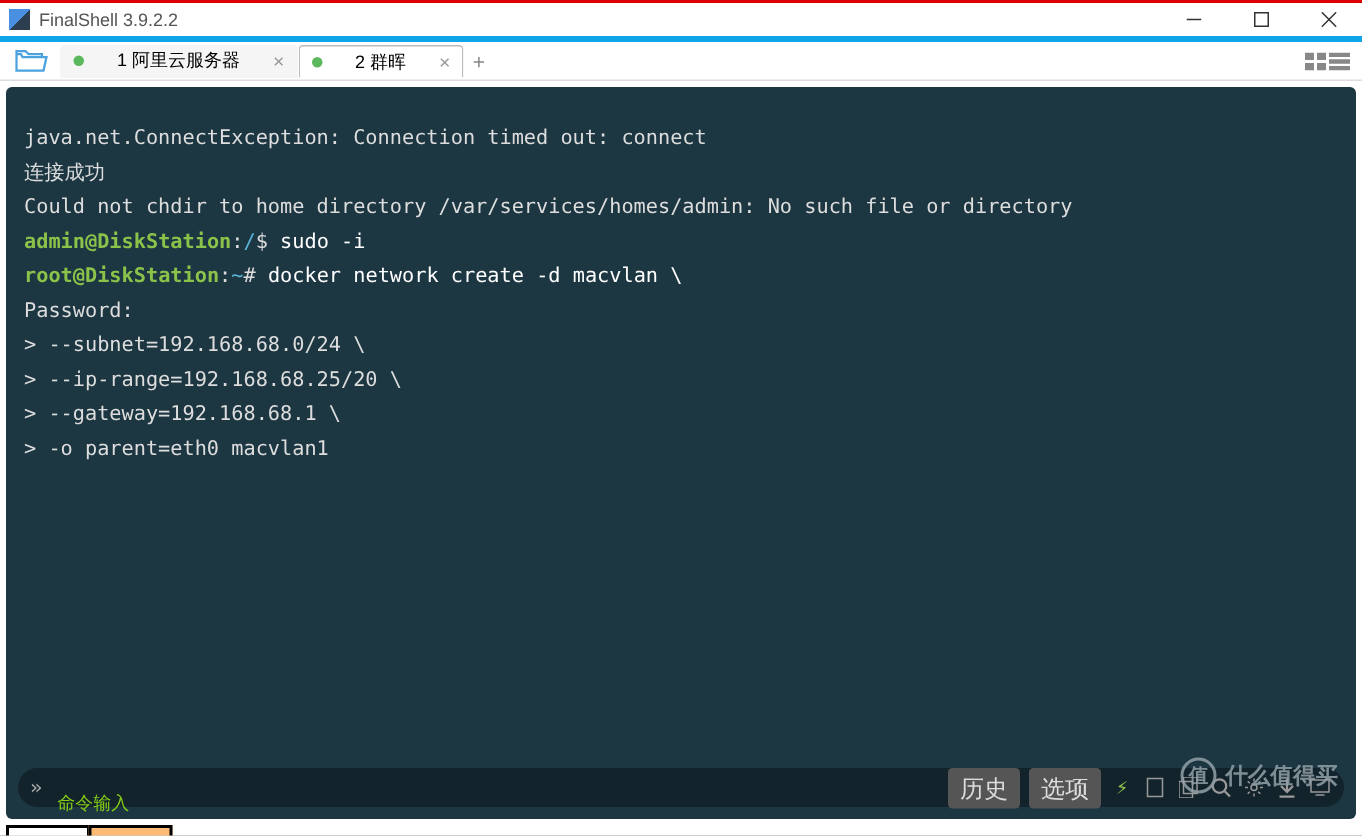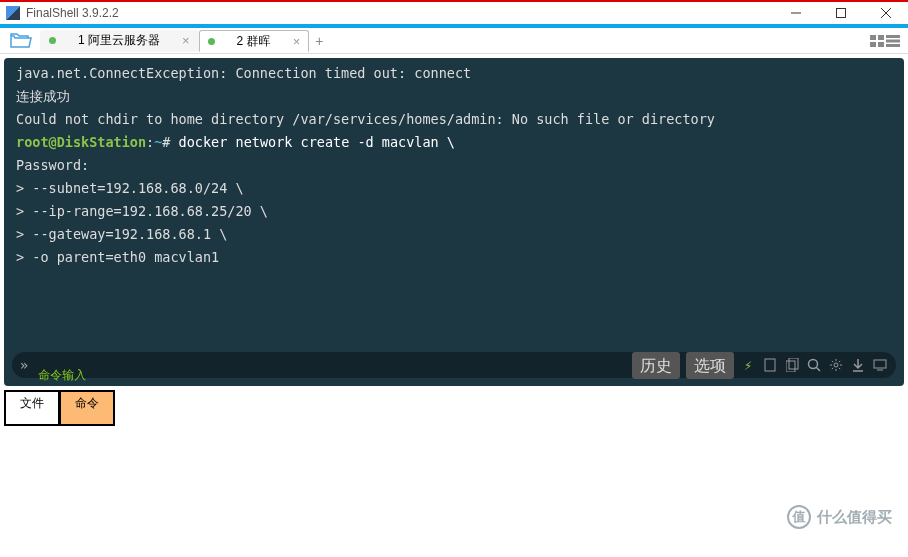--- a/index.html
+++ b/index.html
@@ -14,21 +14,21 @@
 .folder-icon { width: 30px; height: 22px; display: flex; align-items: center; justify-content: center; margin-right: 4px; cursor: pointer; }
 .tab { height: 22px; display: flex; align-items: center; padding: 0 8px; border: 1px solid transparent; border-radius: 3px 3px 0 0; gap: 22px; cursor: pointer; }
 .tab.inactive { background: #f5f5f5; }
 .tab.active { border: 1px solid #bbb; border-bottom-color: #fff; background: #fff; margin-bottom: -1px; }
 .dot { width: 7px; height: 7px; border-radius: 50%; }
 .dot.green { background: #5cb85c; }
 .tab-close { color: #999; cursor: pointer; font-size: 13px; }
 .tab-add { width: 20px; text-align: center; color: #888; cursor: pointer; font-size: 14px; }
 .view-icons { margin-left: auto; margin-right: 8px; display: flex; gap: 2px; }
 .view-icons div { width: 14px; height: 12px; color: #888; cursor: pointer; }
-.terminal { background: #1c3642; color: #ddd; padding: 4px 12px; font-family: Consolas, monospace; font-size: 13.5px; line-height: 23px; height: 328px; border-radius: 4px; margin: 4px; position: relative; }
+.terminal { background: #1c3642; color: #ddd; padding: 23px 12px; font-family: Consolas, monospace; font-size: 13.5px; line-height: 23px; height: 488px; border-radius: 4px; margin: 4px; position: relative; }
 .term-line { white-space: pre; }
 .user-admin { color: #8bc34a; font-weight: bold; }
 .at { color: #8bc34a; font-weight: bold; }
 .host { color: #8bc34a; font-weight: bold; }
 .path { color: #5bb3d8; }
 .cmd-input { color: #fff; }
 .bottom-bar { position: absolute; bottom: 8px; left: 8px; right: 8px; height: 26px; background: rgba(0,0,0,0.35); border-radius: 13px; display: flex; align-items: center; padding: 0 8px; gap: 6px; }
 .cmd-text { flex: 1; color: #84cc16; font-size: 12px; padding-left: 4px; margin-top: 20px; }
 .pill { background: #555; color: #ddd; padding: 2px 8px; border-radius: 3px; font-size: 16px; cursor: pointer; }
 .icon-btn { width: 16px; color: #999; cursor: pointer; display: flex; align-items: center; justify-content: center; }
@@ -96,20 +96,21 @@
           <rect x="0" y="9" width="14" height="3" fill="currentColor"></rect>
         </svg></div>
   </div>
 </div>
 
 <div class="terminal">
   <div id="term-content">
       <div class="term-line">java.net.ConnectException: Connection timed out: connect</div>
       <div class="term-line">连接成功</div>
       <div class="term-line">Could not chdir to home directory /var/services/homes/admin: No such file or directory</div>
+      <div class="term-line"><span class="user-admin">admin</span><span class="at">@</span><span class="host">DiskStation</span><span style="color:#ddd">:</span><span class="path">/</span><span style="color:#ddd">$ </span><span class="cmd-input">sudo -i</span></div>
       <div class="term-line"><span class="user-admin">root</span><span class="at">@</span><span class="host">DiskStation</span><span style="color:#ddd">:</span><span class="path">~</span><span style="color:#ddd"># </span><span class="cmd-input">docker network create -d macvlan \</span></div>
       <div class="term-line">Password:</div>
       <div class="term-line">&gt; --subnet=192.168.68.0/24 \</div>
       <div class="term-line">&gt; --ip-range=192.168.68.25/20 \</div>
       <div class="term-line">&gt; --gateway=192.168.68.1 \</div>
       <div class="term-line">&gt; -o parent=eth0 macvlan1</div>
     </div>
   <div class="bottom-bar">
     <span style="color:#aaa;">»</span>
     <div class="cmd-text">命令输入</div>

